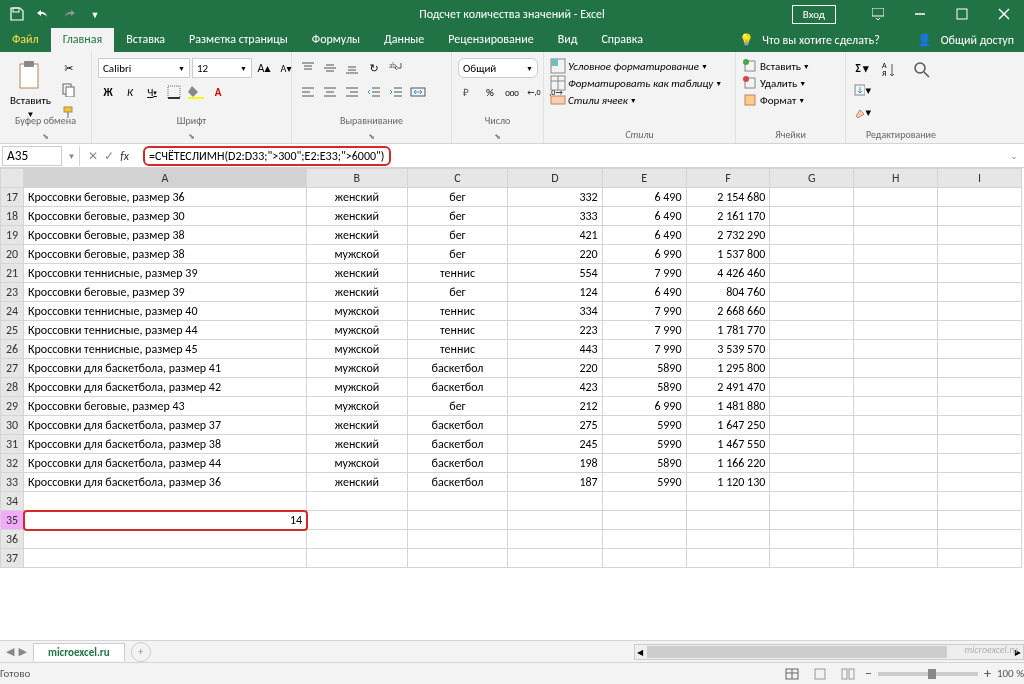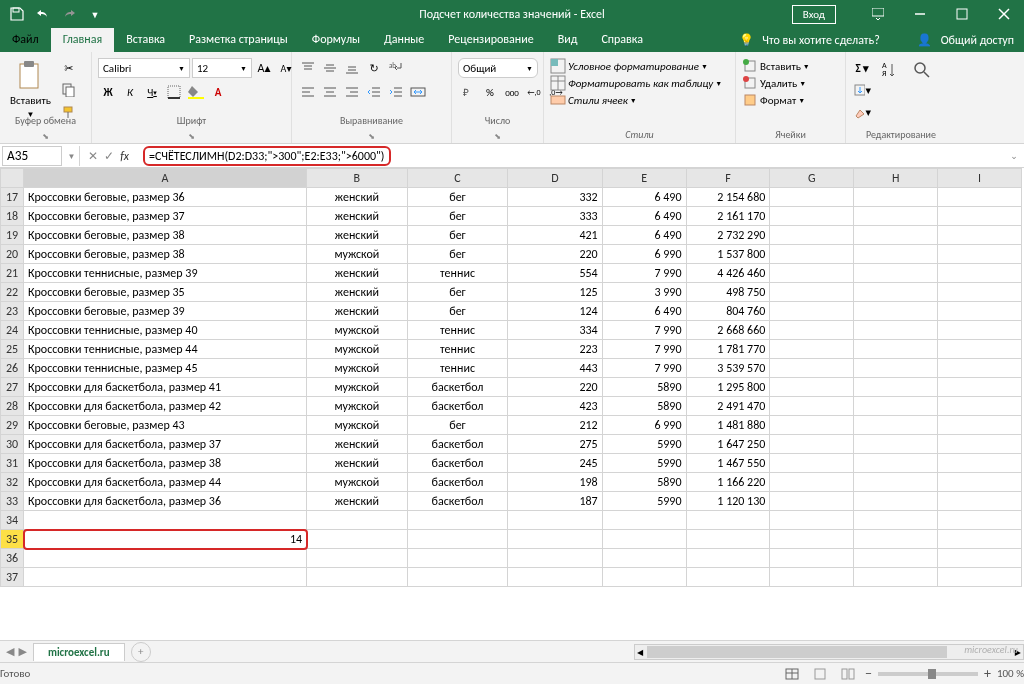--- a/index.html
+++ b/index.html
@@ -7,21 +7,21 @@
 .titlebar { background: #217346; color: #fff; height: 28px; display: flex; align-items: center; font-size: 12px; position: relative; }
 .qat { display: flex; gap: 4px; padding: 0 6px; align-items: center; }
 .qat-btn { width: 22px; height: 22px; display: flex; align-items: center; justify-content: center; }
 .title-text { position: absolute; left: 50%; transform: translateX(-50%); }
 .win-controls { margin-left: auto; display: flex; align-items: center; gap: 2px; text-align: right; }
 .login-btn { border: 1px solid #fff; padding: 2px 10px; font-size: 11px; margin-right: 20px; }
 .win-btn { width: 40px; height: 28px; display: flex; align-items: center; justify-content: center; }
 .ribbon-tabs { background: #217346; display: flex; height: 24px; font-size: 12px; }
 .tab { padding: 4px 12px; color: #fff; cursor: pointer; }
 .tab.active { background: #f3f3f3; color: #217346; }
-.tab.file { background: #217346; color: #000000; }
+.tab.file { background: #217346; color: #fde047; }
 .ribbon-right { margin-left: auto; display: flex; align-items: center; gap: 8px; padding-right: 10px; color: #fff; }
 .ribbon { background: #f3f3f3; border-bottom: 1px solid #d4d4d4; height: 92px; display: flex; font-size: 11px; }
 .group { border-right: 1px solid #e0e0e0; padding: 2px 6px; display: flex; flex-direction: column; position: relative; }
 .group-label { position: absolute; bottom: 2px; left: 0; right: 0; text-align: center; color: #666; font-size: 10px; display: flex; justify-content: center; gap: 4px; align-items: center; flex-direction: column; }
 .group-body { flex: 1; display: flex; align-items: flex-start; gap: 4px; padding-top: 4px; }
 .big-btn { display: flex; flex-direction: column; align-items: center; gap: 2px; padding: 2px 4px; cursor: pointer; }
 .btn-stack { display: flex; flex-direction: column; gap: 2px; }
 .btn-row { display: flex; gap: 2px; align-items: center; }
 .font-combo { border: 1px solid #ccc; background: #fff; padding: 1px 4px; font-size: 11px; min-width: 60px; height: 20px; display: flex; align-items: center; justify-content: space-between; }
 .sm-btn { width: 20px; height: 20px; display: flex; align-items: center; justify-content: center; cursor: pointer; border: 1px solid transparent; }
@@ -34,21 +34,21 @@
 .formula-input { flex: 1; padding: 2px 6px; }
 .formula-red { border: 2px solid #d62828; border-radius: 6px; display: inline-block; padding: 1px 4px; }
 .fb-expand { width:20px; text-align:center; color:#888; font-size:9px; }
 .sheet-area { flex: 1; overflow: hidden; display: flex; flex-direction: column; }
 .grid { font-size: 12px; border-collapse: collapse; width: 1022px; }
 .grid th, .grid td { border: 1px solid #d4d4d4; height: 19px; padding: 0 4px; white-space: nowrap; }
 .grid .corner { background: #e6e6e6; width: 22px; }
 .grid .colhead { background: #e6e6e6; text-align: center; font-weight: normal; color: #333; }
 .grid .colhead.sel { background: #d2d2d2; }
 .grid .rowhead { background: #e6e6e6; text-align: center; width: 22px; font-weight: normal; color: #333; }
-.grid .rowhead.sel { background: #fde047; margin-left: 22px; }
+.grid .rowhead.sel { background: #f0abfc; margin-left: 22px; }
 .datacell { text-align: left; }
 .datacell.num { text-align: right; }
 .datacell.center { text-align: center; }
 .selected-cell { outline: 2px solid #d62828; outline-offset: -1px; border-radius: 3px; text-align: right; position: relative; }
 .no-data td { border: 1px solid #d4d4d4; }
 .col-A { width: 270px; } .col-B { width: 96px; } .col-C { width: 96px; } .col-D { width: 90px; } .col-E { width: 80px; } .col-F { width: 80px; } .col-G { width: 80px; } .col-H { width: 80px; } .col-I { width: 80px; }
 .sheet-tabs { background: #f3f3f3; border-top: 1px solid #d4d4d4; height: 22px; display: flex; align-items: center; font-size: 11px; }
 .tab-nav { display: flex; gap: 4px; padding: 0 6px; color: #888; }
 .sheet-tab { background: #fff; border: 1px solid #ccc; border-bottom: none; padding: 2px 14px; color: #217346; font-weight: bold; }
 .add-sheet { width: 20px; height: 20px; border: 1px solid #ccc; border-radius: 50%; margin-left: 6px; display: flex; align-items: center; justify-content: center; color: #888; }
@@ -454,21 +454,21 @@
           <td class="datacell center col-C">бег</td>
           <td class="datacell num col-D">332</td>
           <td class="datacell num col-E">6 490</td>
           <td class="datacell num col-F">2 154 680</td>
           <td class="col-G"></td>
           <td class="col-H"></td>
           <td class="col-I"></td>
         </tr>
         <tr>
           <th class="rowhead">18</th>
-          <td class="datacell col-A">Кроссовки беговые, размер 37</td>
+          <td class="datacell col-A">Кроссовки беговые, размер 30</td>
           <td class="datacell center col-B">женский</td>
           <td class="datacell center col-C">бег</td>
           <td class="datacell num col-D">333</td>
           <td class="datacell num col-E">6 490</td>
           <td class="datacell num col-F">2 161 170</td>
           <td class="col-G"></td>
           <td class="col-H"></td>
           <td class="col-I"></td>
         </tr>
         <tr>
@@ -496,32 +496,20 @@
           <td class="col-I"></td>
         </tr>
         <tr>
           <th class="rowhead">21</th>
           <td class="datacell col-A">Кроссовки теннисные, размер 39</td>
           <td class="datacell center col-B">женский</td>
           <td class="datacell center col-C">теннис</td>
           <td class="datacell num col-D">554</td>
           <td class="datacell num col-E">7 990</td>
           <td class="datacell num col-F">4 426 460</td>
-          <td class="col-G"></td>
-          <td class="col-H"></td>
-          <td class="col-I"></td>
-        </tr>
-        <tr>
-          <th class="rowhead">22</th>
-          <td class="datacell col-A">Кроссовки беговые, размер 35</td>
-          <td class="datacell center col-B">женский</td>
-          <td class="datacell center col-C">бег</td>
-          <td class="datacell num col-D">125</td>
-          <td class="datacell num col-E">3 990</td>
-          <td class="datacell num col-F">498 750</td>
           <td class="col-G"></td>
           <td class="col-H"></td>
           <td class="col-I"></td>
         </tr>
         <tr>
           <th class="rowhead">23</th>
           <td class="datacell col-A">Кроссовки беговые, размер 39</td>
           <td class="datacell center col-B">женский</td>
           <td class="datacell center col-C">бег</td>
           <td class="datacell num col-D">124</td>

